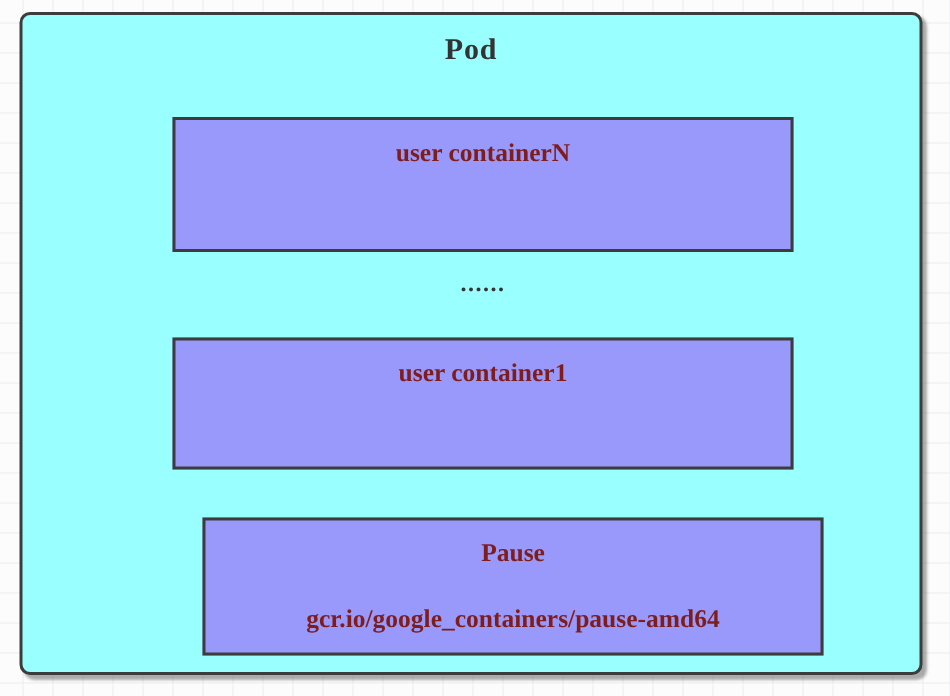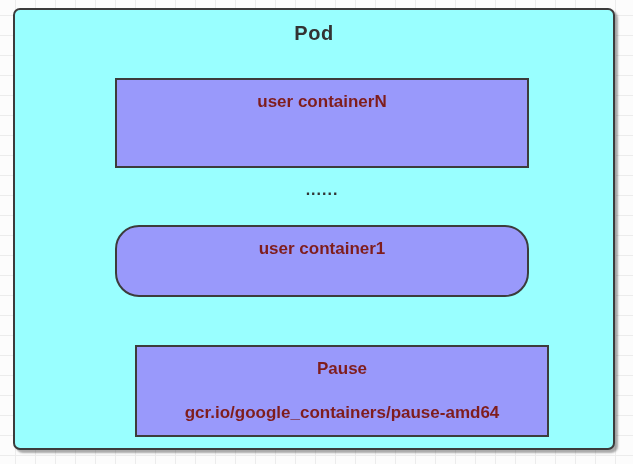--- a/index.html
+++ b/index.html
@@ -10,21 +10,21 @@
     position: relative;
     width: 633px;
     height: 464px;
     overflow: hidden;
     background-color: #fcfcfc;
     background-image:
       linear-gradient(#ececec 1px, transparent 1px),
       linear-gradient(90deg, #ececec 1px, transparent 1px);
     background-size: 20px 20px;
     background-position: -5px -5px;
-    font-family: Liberation Sans, sans-serif;
+    font-family: Liberation Serif, serif;
   }
   .pod {
     position: absolute;
     left: 13px;
     top: 8px;
     width: 602px;
     height: 442px;
     box-sizing: border-box;
     background: #99ffff;
     border: 2px solid #3c3c3c;
@@ -52,21 +52,21 @@
     display: flex;
     flex-direction: column;
     justify-content: space-between;
     padding: 12px 4px;
     text-align: center;
     font-size: 17px;
     font-weight: bold;
     color: #7f1d1d;
   }
   .box-n     { top: 68px;  height: 90px; }
-  .box-1     { top: 215px; height: 72px; border-radius: 24px; }
+  .box-1     { top: 215px; height: 88px; }
   .box-pause { top: 335px; height: 92px; }
   .ellipsis {
     position: absolute;
     top: 171px;
     left: 100px;
     width: 414px;
     text-align: center;
     font-size: 16px;
     font-weight: bold;
     color: #333333;

